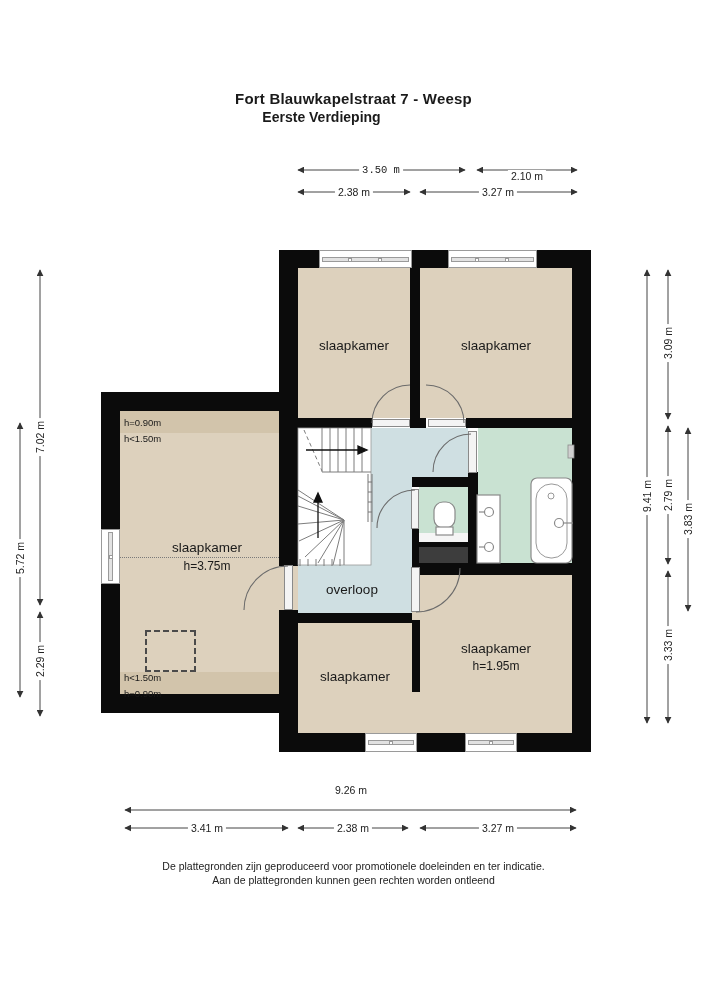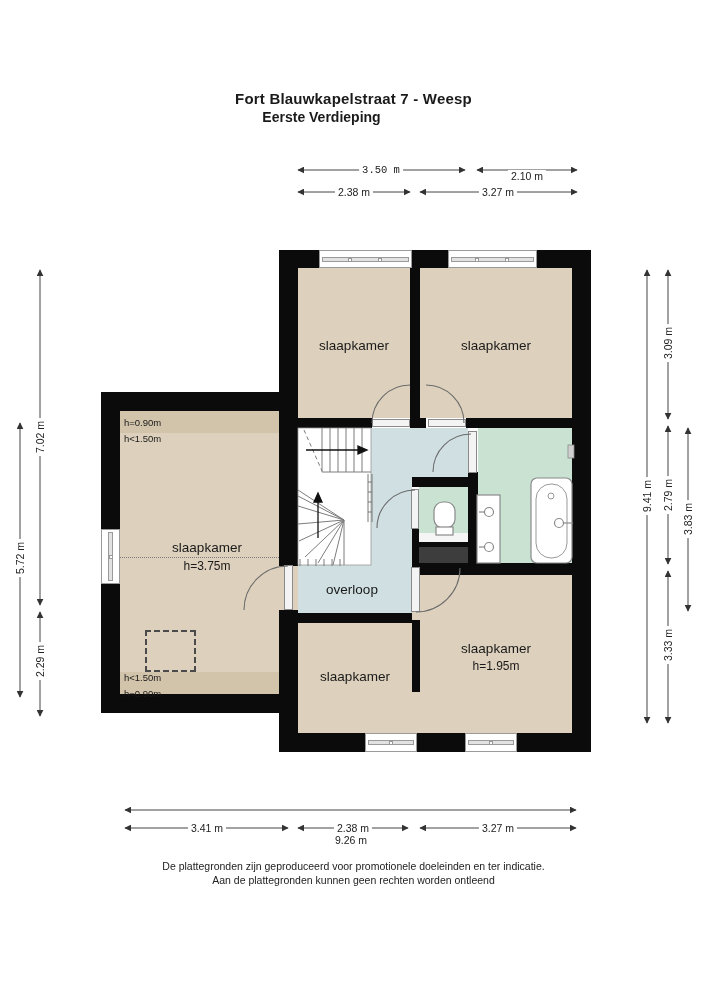--- a/index.html
+++ b/index.html
@@ -240,21 +240,21 @@
   <div class="dim dimv" style="left:40px;top:437px;">7.02 m</div>
   <div class="dim dimv" style="left:40px;top:661px;">2.29 m</div>
   <div class="dim dimv" style="left:20px;top:558px;">5.72 m</div>
 
   <div class="dim dimv" style="left:647px;top:496px;">9.41 m</div>
   <div class="dim dimv" style="left:668px;top:343px;">3.09 m</div>
   <div class="dim dimv" style="left:668px;top:495px;">2.79 m</div>
   <div class="dim dimv" style="left:668px;top:645px;">3.33 m</div>
   <div class="dim dimv" style="left:688px;top:519px;">3.83 m</div>
 
-  <div class="dim" style="left:351px;top:840px;">9.26 m</div>
+  <div class="dim" style="left:351px;top:790px;">9.26 m</div>
   <div class="dim" style="left:207px;top:828px;">3.41 m</div>
   <div class="dim" style="left:353px;top:828px;">2.38 m</div>
   <div class="dim" style="left:498px;top:828px;">3.27 m</div>
 
   <div class="footer" style="top:874px;">Aan de plattegronden kunnen geen rechten worden ontleend</div>
   <div class="footer" style="top:860px;">De plattegronden zijn geproduceerd voor promotionele doeleinden en ter indicatie.</div>
 
 </div>
 
 </body></html>

